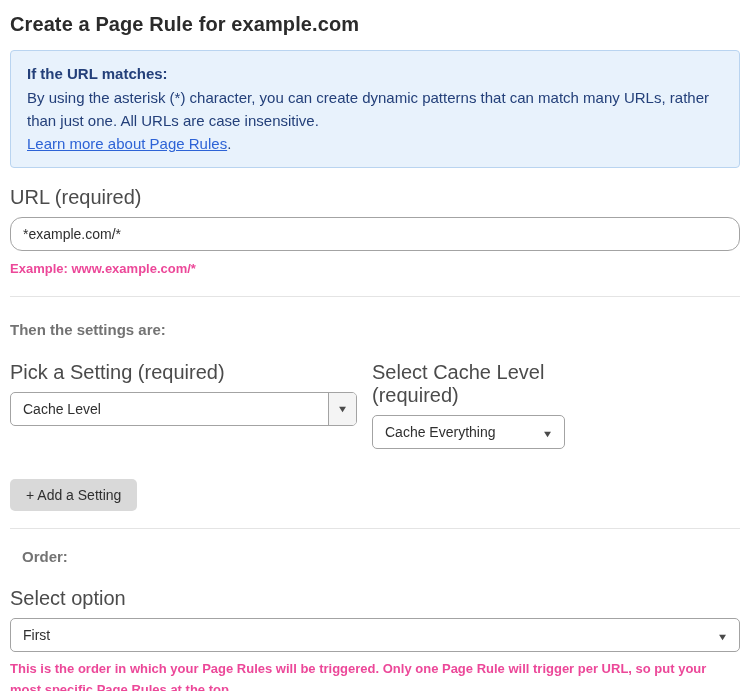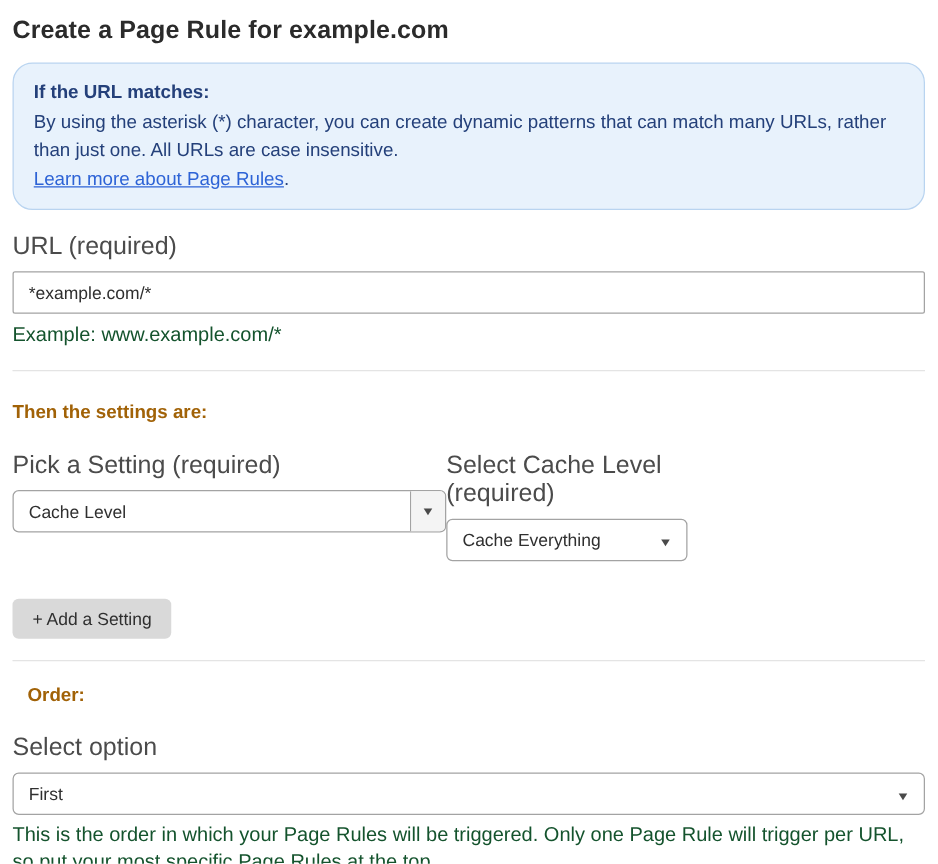--- a/index.html
+++ b/index.html
@@ -18,21 +18,21 @@
     font-size: 20px;
     font-weight: 700;
     color: #2b2b2b;
     margin: 13px 0 14px 0;
     letter-spacing: 0.1px;
   }
 
   .info-box {
     background: #e8f2fc;
     border: 1px solid #b9d4f0;
-    border-radius: 16px;
+    border-radius: 4px;
     padding: 11px 16px 12px 16px;
     color: #24407a;
     font-size: 15px;
     line-height: 23px;
     margin-bottom: 18px;
   }
   .info-box .info-heading { font-weight: 700; margin-bottom: 1px; }
   .info-box .info-link {
     color: #2d63d6;
     text-decoration: underline;
@@ -42,51 +42,53 @@
   .field-label {
     font-size: 20px;
     color: #4b4b4b;
     margin: 18px 0 8px 0;
   }
 
   .text-input {
     width: 100%;
     height: 34px;
     border: 1px solid #a3a3a3;
-    border-radius: 2px;
+    border-radius: 12px;
     padding: 0 12px;
     font-size: 14px;
     font-family: "Liberation Sans", sans-serif;
     color: #2f2f2f;
     background: #ffffff;
     outline: none;
   }
 
   .helper-text {
-    font-size: 16px;
-    color: #14532d;
+    font-size: 13px;
+    color: #ec4899;
     margin-top: 7px;
     line-height: 21px;
+    font-weight: bold;
   }
 
   .divider {
     border: none;
     border-top: 1px solid #e4e4e4;
     margin: 17px 0 0 0;
   }
 
   .section-heading {
     font-size: 15px;
     font-weight: 700;
-    color: #a16207;
+    color: #737373;
     margin: 24px 0 0 0;
   }
 
   .settings-grid {
     display: flex;
+    gap: 15px;
     margin-top: 23px;
   }
   .settings-col-1 { width: 347px; }
   .settings-col-2 { width: 193px; }
   .settings-grid .field-label { margin: 0 0 8px 0; }
 
   .select-box {
     display: flex;
     align-items: center;
     height: 34px;

